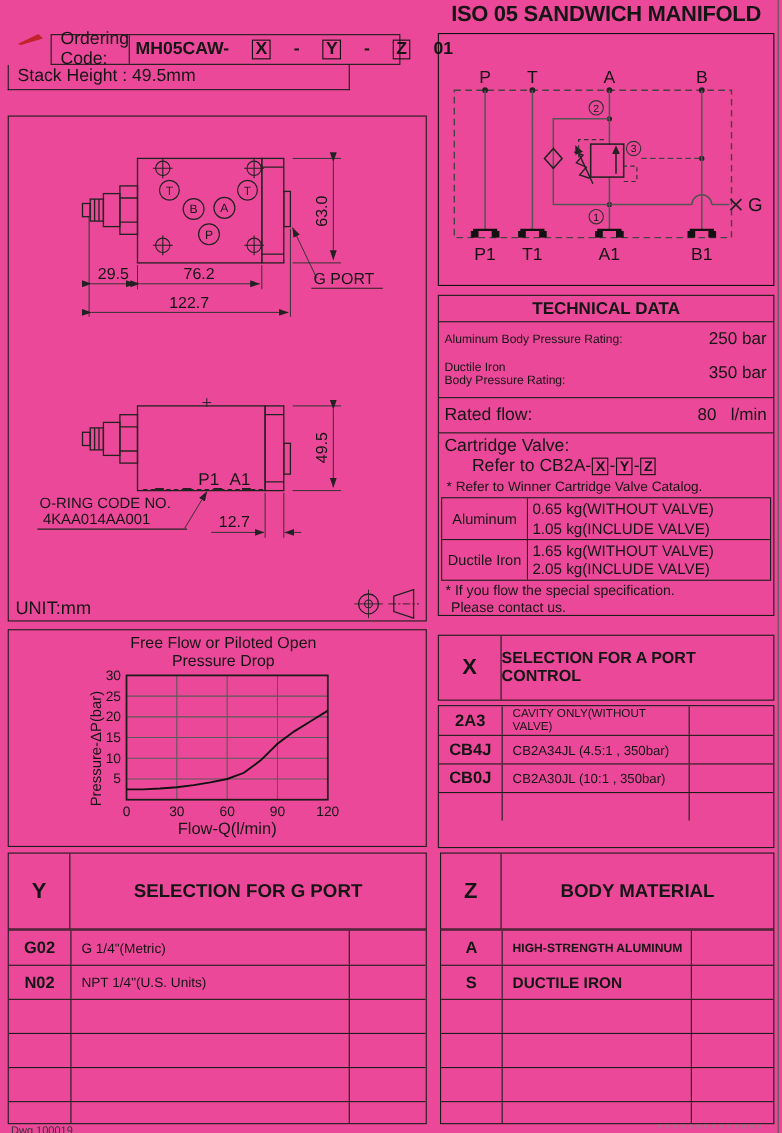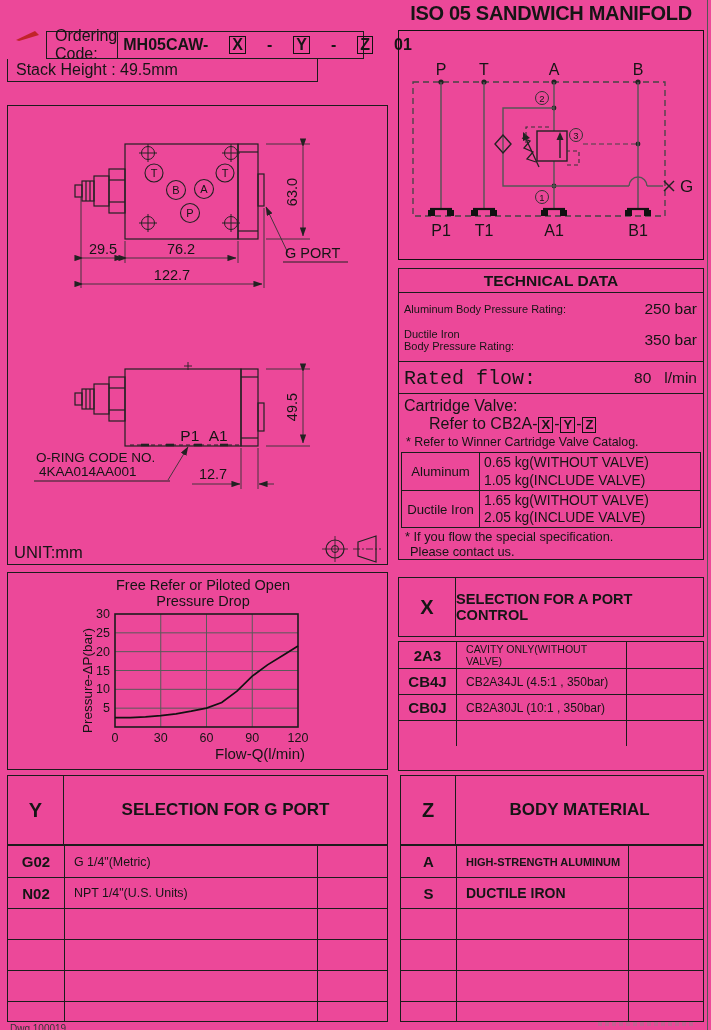--- a/index.html
+++ b/index.html
@@ -42,21 +42,21 @@
   .wt-row + .wt-row { border-top:1.3px solid #1c1c1c; }
   .wt-mat { width:78px; border-right:1.3px solid #1c1c1c; display:flex; align-items:center; justify-content:center; font-size:13.2px; }
   .wt-vals { flex:1; padding-left:4px; display:flex; flex-direction:column; justify-content:center; font-size:13.8px; line-height:1.25; }
   .foot-note { position:absolute; left:6px; top:261px; font-size:12.8px; line-height:1.15; }
   .foot-note .l2 { padding-left:5px; }
 
   
   .chart-box { left:7px; top:572px; width:381px; height:198px; position:absolute; border:1.3px solid #1c1c1c; }
   .chart-title { position:absolute; left:80px; top:5px; width:230px; text-align:center; font-size:14.5px; line-height:1.1; }
   .chart-ylabel { position:absolute; left:72px; top:38px; height:122px; writing-mode:vertical-rl; transform:rotate(180deg); font-size:13.5px; }
-  .chart-xlabel { position:absolute; left:100px; top:172px; width:197px; text-align:right; font-size:15px; }
+  .chart-xlabel { position:absolute; left:100px; top:172px; width:197px; text-align:center; font-size:15px; }
   .grid { stroke:#5a5a5a; stroke-width:1; }
   .frame { stroke:#1c1c1c; stroke-width:1.6; fill:none; }
   .curve { stroke:#111; stroke-width:1.7; fill:none; }
   .tick { font-size:12.5px; }
   .xtick { text-anchor:middle; }
   .ytick { text-anchor:end; }
 
   
   .sel-header { position:absolute; display:flex; border:1.3px solid #1c1c1c; }
   .sel-code-h { display:flex; align-items:center; justify-content:center; font-weight:bold; font-size:20px; border-right:1.3px solid #1c1c1c; }
@@ -359,21 +359,21 @@
     </div>
     <div class="td-row" style="top:52px; height:38px;">
       <span class="td-label">
         <span>Ductile Iron</span><br>
         <span>Body Pressure Rating:</span>
       </span>
       <span class="td-value">350 bar</span>
     </div>
     <div class="td-sep" style="top:92px;"></div>
     <div class="td-row" style="top:96px; height:26px;">
-      <span class="td-label" style="font-size:20px;font-family:Liberation Mono, monospace;">Rated flow:</span>
+      <span class="td-label" style="font-size:16px;">Rated flow:</span>
       <span class="td-value">
         <span>80</span>&nbsp;&nbsp;&nbsp;<span>l/min</span>
       </span>
     </div>
     <div class="td-sep" style="top:124px;"></div>
     <div class="cart-line1">Cartridge Valve:</div>
     <div class="cart-line2">
       <span>Refer to CB2A-</span><span class="bx bx-sm">X</span>-<span class="bx bx-sm">Y</span>-<span class="bx bx-sm">Z</span>
     </div>
     <div class="cart-note">* Refer to Winner Cartridge Valve Catalog.</div>
@@ -394,21 +394,21 @@
       </div>
     </div>
     <div class="foot-note">
       <div>* If you flow the special specification.</div>
       <div class="l2">Please contact us.</div>
     </div>
   </div>
 
   <div class="chart-box">
     <div class="chart-title">
-      <div>Free Refer or Piloted Open</div>
+      <div>Free Flow or Piloted Open</div>
       <div>Pressure Drop</div>
     </div>
     <div class="chart-ylabel">Pressure-ΔP(bar)</div>
     <svg id="chart-svg" width="378" height="195" style="position:absolute; left:0; top:0;">
         <text class="tick xtick" x="107" y="169">0</text>
         <line class="grid" x1="152.75" y1="41" x2="152.75" y2="154"></line>
         <text class="tick xtick" x="152.75" y="169">30</text>
         <line class="grid" x1="198.5" y1="41" x2="198.5" y2="154"></line>
         <text class="tick xtick" x="198.5" y="169">60</text>
         <line class="grid" x1="244.25" y1="41" x2="244.25" y2="154"></line>

